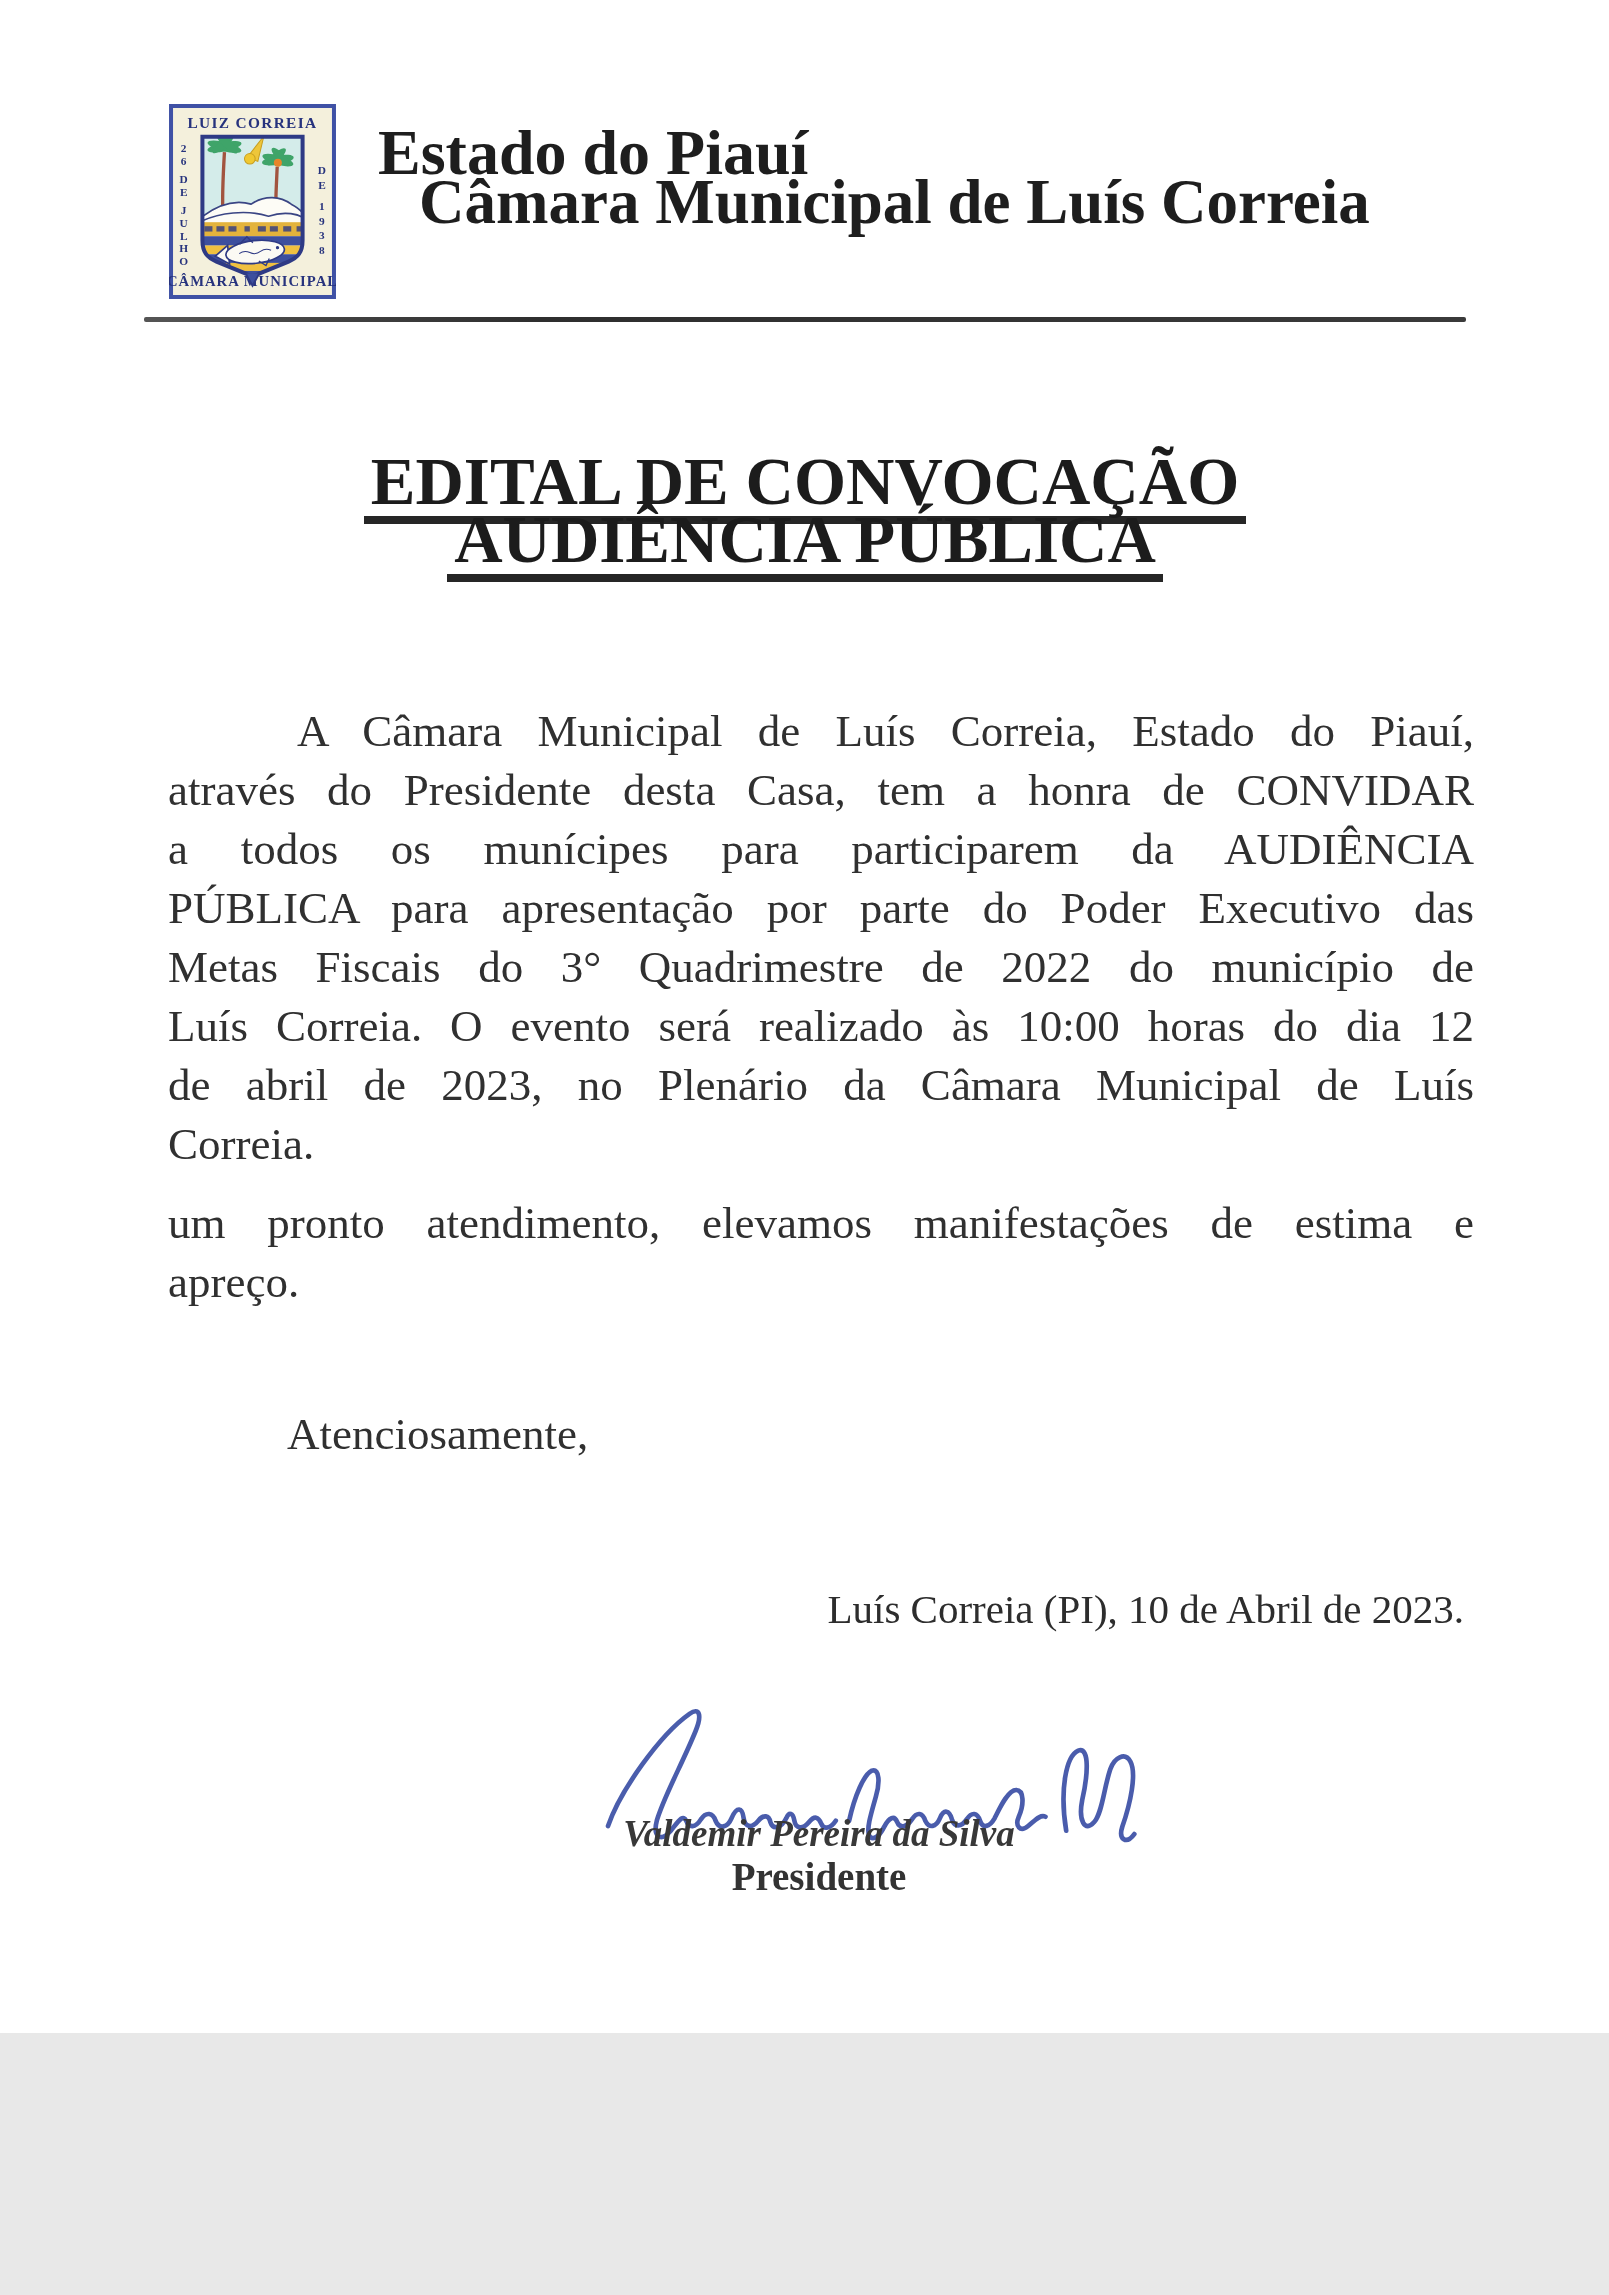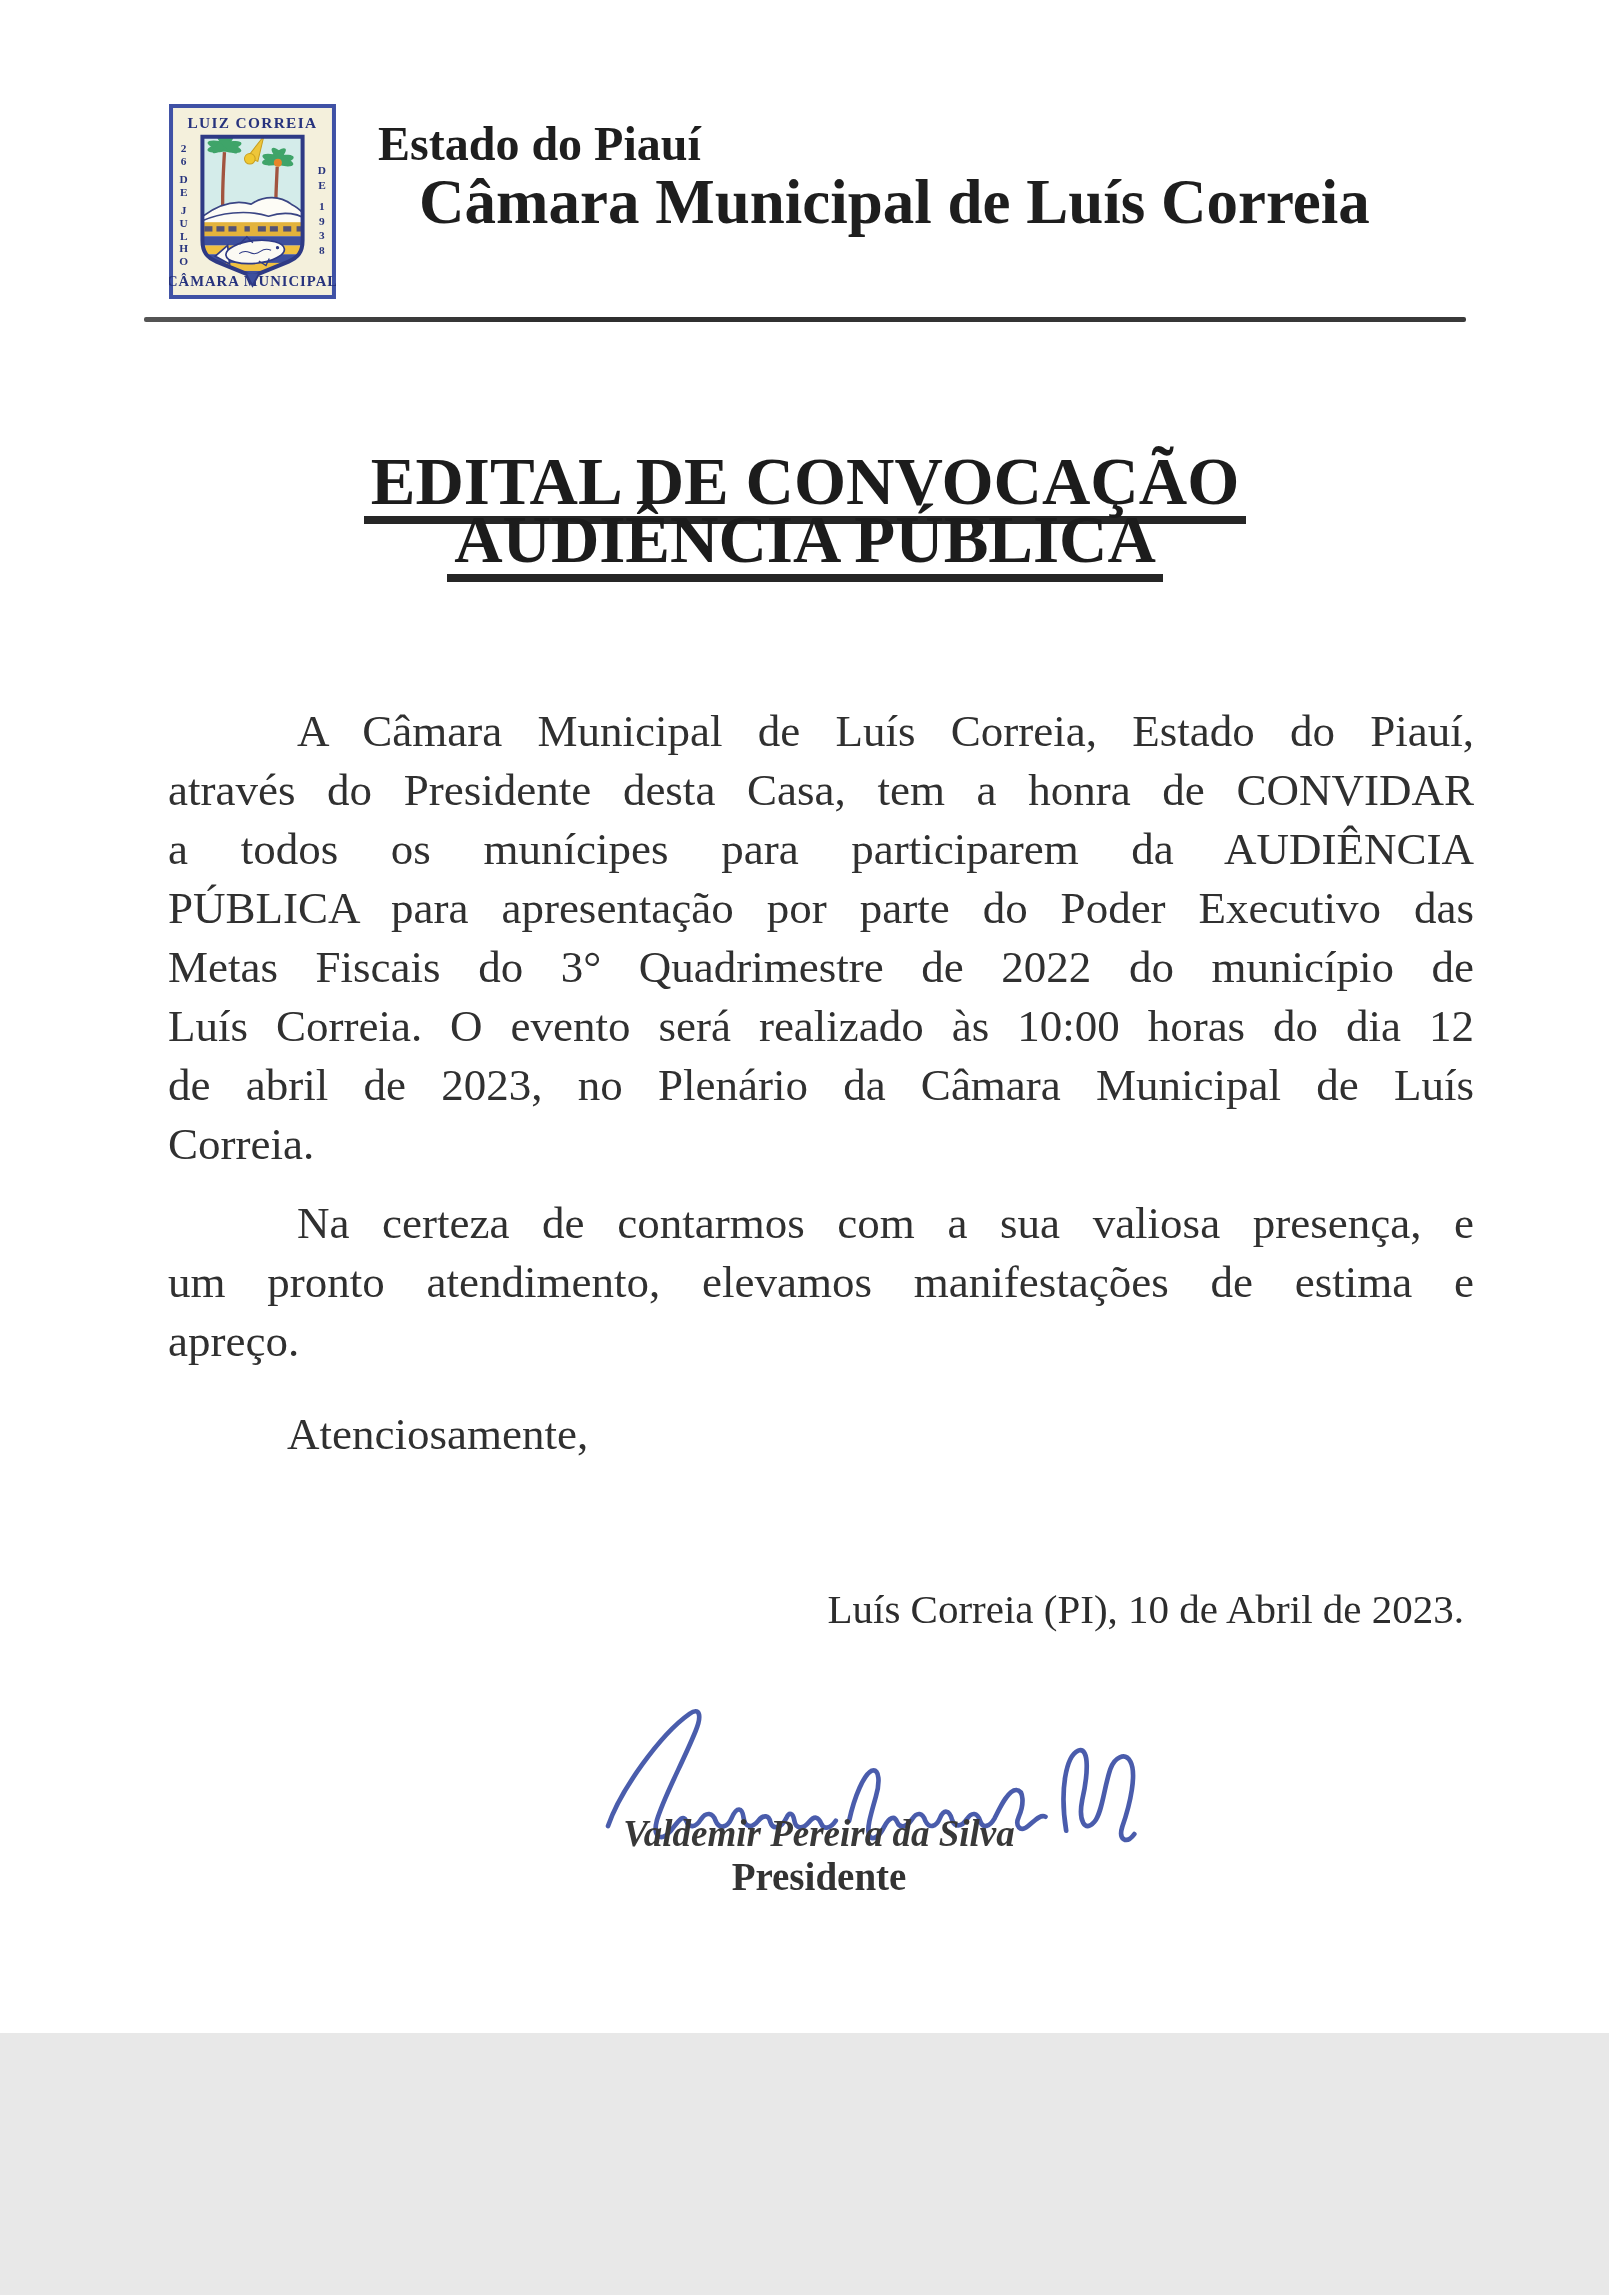--- a/index.html
+++ b/index.html
@@ -8,21 +8,21 @@
     width:1610px;height:2033px;
     background:#ffffff;
     overflow:hidden;
     font-family:"Liberation Serif","DejaVu Serif",serif;
     color:#2f2f2f;
   }
   .abs{position:absolute;}
 
   
   .logo-box{left:169px;top:104px;width:167px;height:195px;}
-  .org-line1{left:378px;top:116px;font-size:48px;font-weight:bold;color:#1e1e1e;white-space:nowrap;}
+  .org-line1{left:378px;top:116px;font-size:64px;font-weight:bold;color:#1e1e1e;white-space:nowrap;}
   .org-line2{left:378px;top:166px;font-size:63px;font-weight:bold;color:#1e1e1e;white-space:nowrap;margin-left:41px;}
   .header-rule{left:144px;top:317px;width:1322px;height:4.7px;background:linear-gradient(90deg,#555 0%,#2e2e2e 30%,#3a3a3a 100%);border-radius:2px;}
 
   
   .title-line{left:0;width:1610px;text-align:center;font-weight:bold;color:#1c1c1c;}
   .title-1{top:448px;}
   .title-2{top:506px;}
   .title-line span{
     display:inline-block;
     font-size:67px;line-height:67px;
@@ -175,21 +175,20 @@
       <div class="line first">A Câmara Municipal de Luís Correia, Estado do Piauí,</div>
       <div class="line">através do Presidente desta Casa, tem a honra de CONVIDAR</div>
       <div class="line">a todos os munícipes para participarem da AUDIÊNCIA</div>
       <div class="line">PÚBLICA para apresentação por parte do Poder Executivo das</div>
       <div class="line">Metas Fiscais do 3° Quadrimestre de 2022 do município de</div>
       <div class="line">Luís Correia. O evento será realizado às 10:00 horas do dia 12</div>
       <div class="line">de abril de 2023, no Plenário  da Câmara Municipal de Luís</div>
       <div class="line last">Correia.</div>
     </div>
   <div class="abs bodyblock para2">
-      <div class="line first">Na certeza de contarmos com a sua valiosa presença, e</div>
       <div class="line">um pronto atendimento, elevamos manifestações de estima e</div>
       <div class="line last">apreço.</div>
     </div>
 
   <div class="abs closing">Atenciosamente,</div>
   <div class="abs dateline">Luís Correia (PI), 10 de Abril de 2023.</div>
 
   <svg class="abs sig-svg" viewBox="0 0 840 290" aria-hidden="true">
     <g fill="none" stroke="var(--ink)" stroke-width="7" stroke-linecap="round" stroke-linejoin="round" opacity="0.92">
       <path d="M30,205 C48,152 108,68 152,37 C167,26 171,39 161,63

